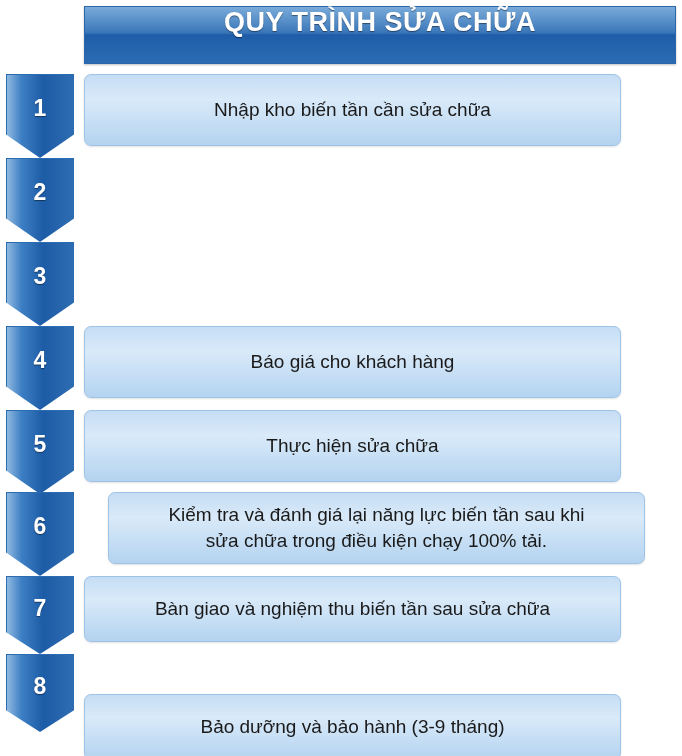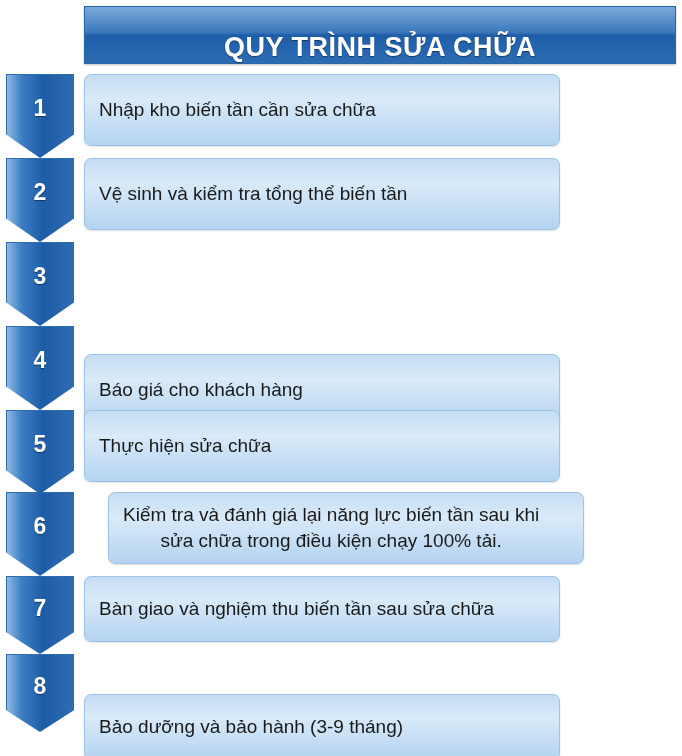--- a/index.html
+++ b/index.html
@@ -29,21 +29,21 @@
     height: 58px;
   }
   .header-bar {
     position: relative;
     width: 100%;
     height: 100%;
     background: linear-gradient(to bottom, #3f84c8 0%, #2f6fb5 45%, #1f5da8 50%, #2b6cb4 100%);
     border: 1px solid #2a66a8;
     box-sizing: border-box;
     display: flex;
-    align-items: flex-end;
+    align-items: flex-start;
     justify-content: center;
     box-shadow: 0 1px 2px rgba(0,0,0,0.25);
   }
   .header-bar::before {
     content: "";
     position: absolute;
     left: 0; right: 0; top: 0;
     height: 48%;
     background: linear-gradient(to bottom, rgba(255,255,255,0.30), rgba(255,255,255,0.04));
     pointer-events: none;
@@ -86,27 +86,28 @@
     font-weight: bold;
     text-shadow: 0 1px 1px rgba(0,0,0,0.45);
     line-height: 1;
   }
 
   
   .step-box {
     position: absolute;
     left: 84px;
     top: 0;
-    width: 476px;
+    width: 537px;
     background: linear-gradient(to bottom, #c5ddf4 0%, #d9eaf9 35%, #b4d3f0 100%);
     border: 1px solid #9dc4e6;
     border-radius: 7px;
     box-sizing: border-box;
     display: flex;
     align-items: center;
+    justify-content: center;
     padding: 4px 14px;
     box-shadow: 0 1px 2px rgba(0,0,0,0.12);
   }
   .step-text {
     color: #1a1a1a;
     font-size: 19px;
     line-height: 1.35;
     text-align: center;
     white-space: pre-line;
   }
@@ -128,34 +129,31 @@
           <span class="chevron-num" style="margin-top: 22px;">1</span>
         </div>
         <div class="step-box" style="height: 72px;">
           <div class="step-text">Nhập kho biến tần cần sửa chữa</div>
         </div>
       </div>
       <div class="step-row" style="top: 158px; height: 72px;">
         <div class="chevron" style="height: 84px;">
           <span class="chevron-num" style="margin-top: 22px;">2</span>
         </div>
-        <div class="step-box" style="height: 72px;">
-          <div class="step-text">Vệ sinh và kiểm tra tổng thể biến tần</div>
-        </div>
       </div>
       <div class="step-row" style="top: 242px; height: 72px;">
         <div class="chevron" style="height: 84px;">
           <span class="chevron-num" style="margin-top: 22px;">3</span>
         </div>
       </div>
       <div class="step-row" style="top: 326px; height: 72px;">
         <div class="chevron" style="height: 84px;">
           <span class="chevron-num" style="margin-top: 22px;">4</span>
         </div>
-        <div class="step-box" style="height: 72px; margin-top: 28px;">
+        <div class="step-box" style="height: 72px;">
           <div class="step-text">Báo giá cho khách hàng</div>
         </div>
       </div>
       <div class="step-row" style="top: 410px; height: 72px;">
         <div class="chevron" style="height: 84px;">
           <span class="chevron-num" style="margin-top: 22px;">5</span>
         </div>
         <div class="step-box" style="height: 72px;">
           <div class="step-text">Thực hiện sửa chữa</div>
         </div>

